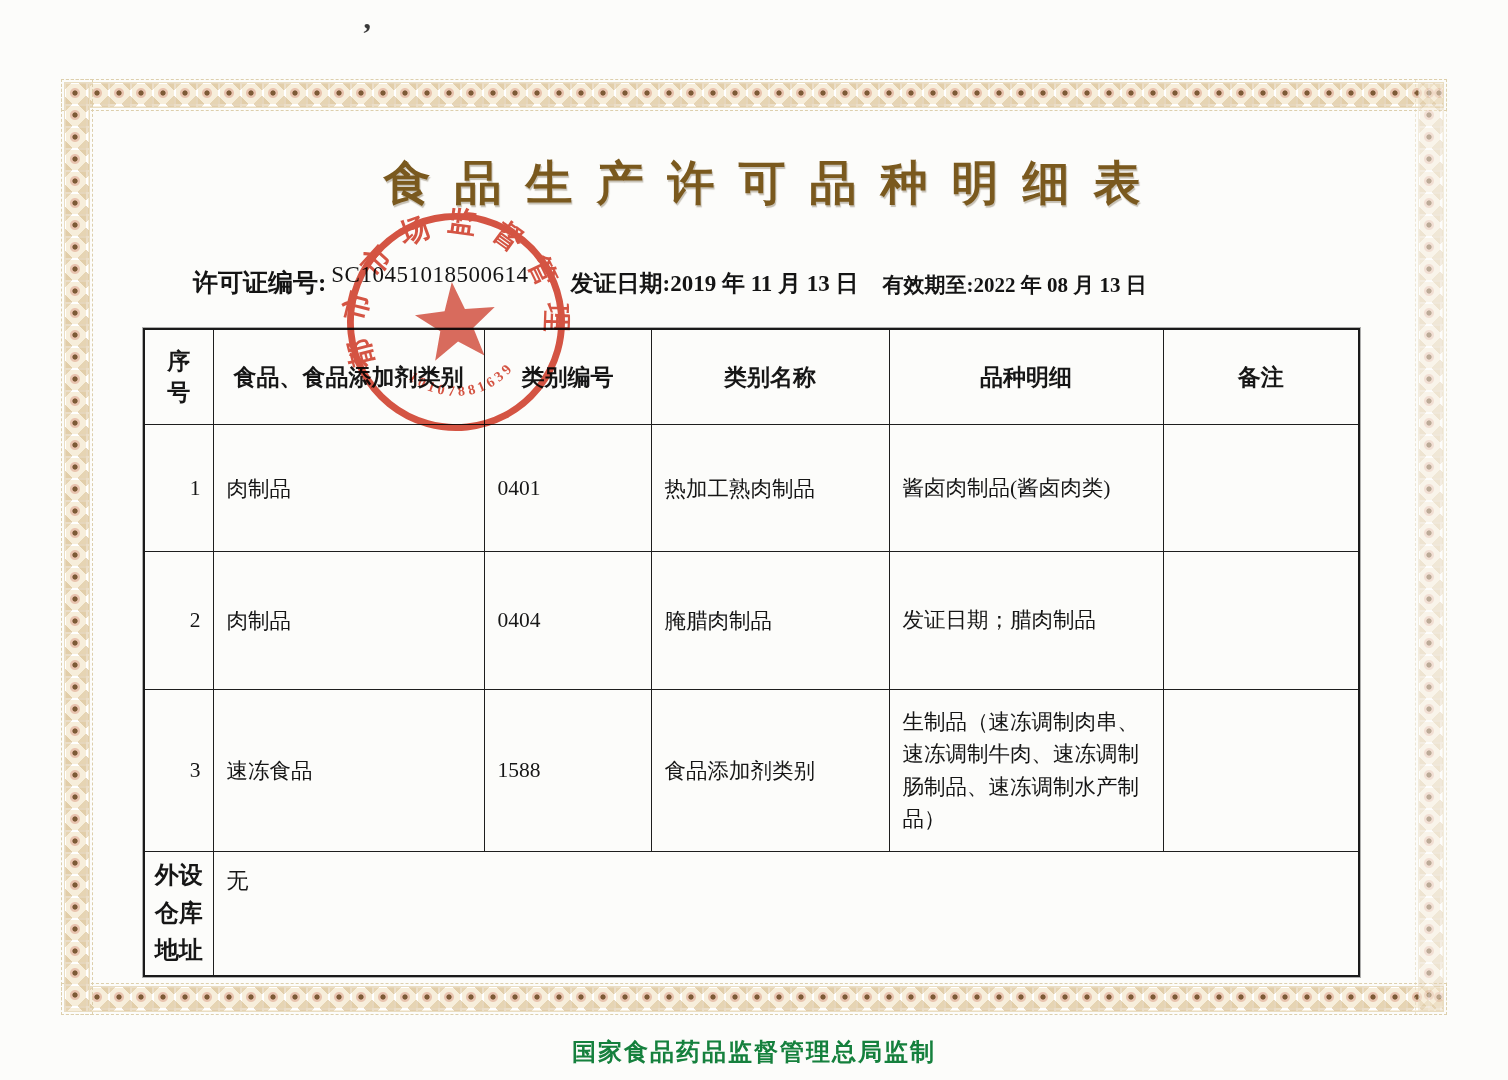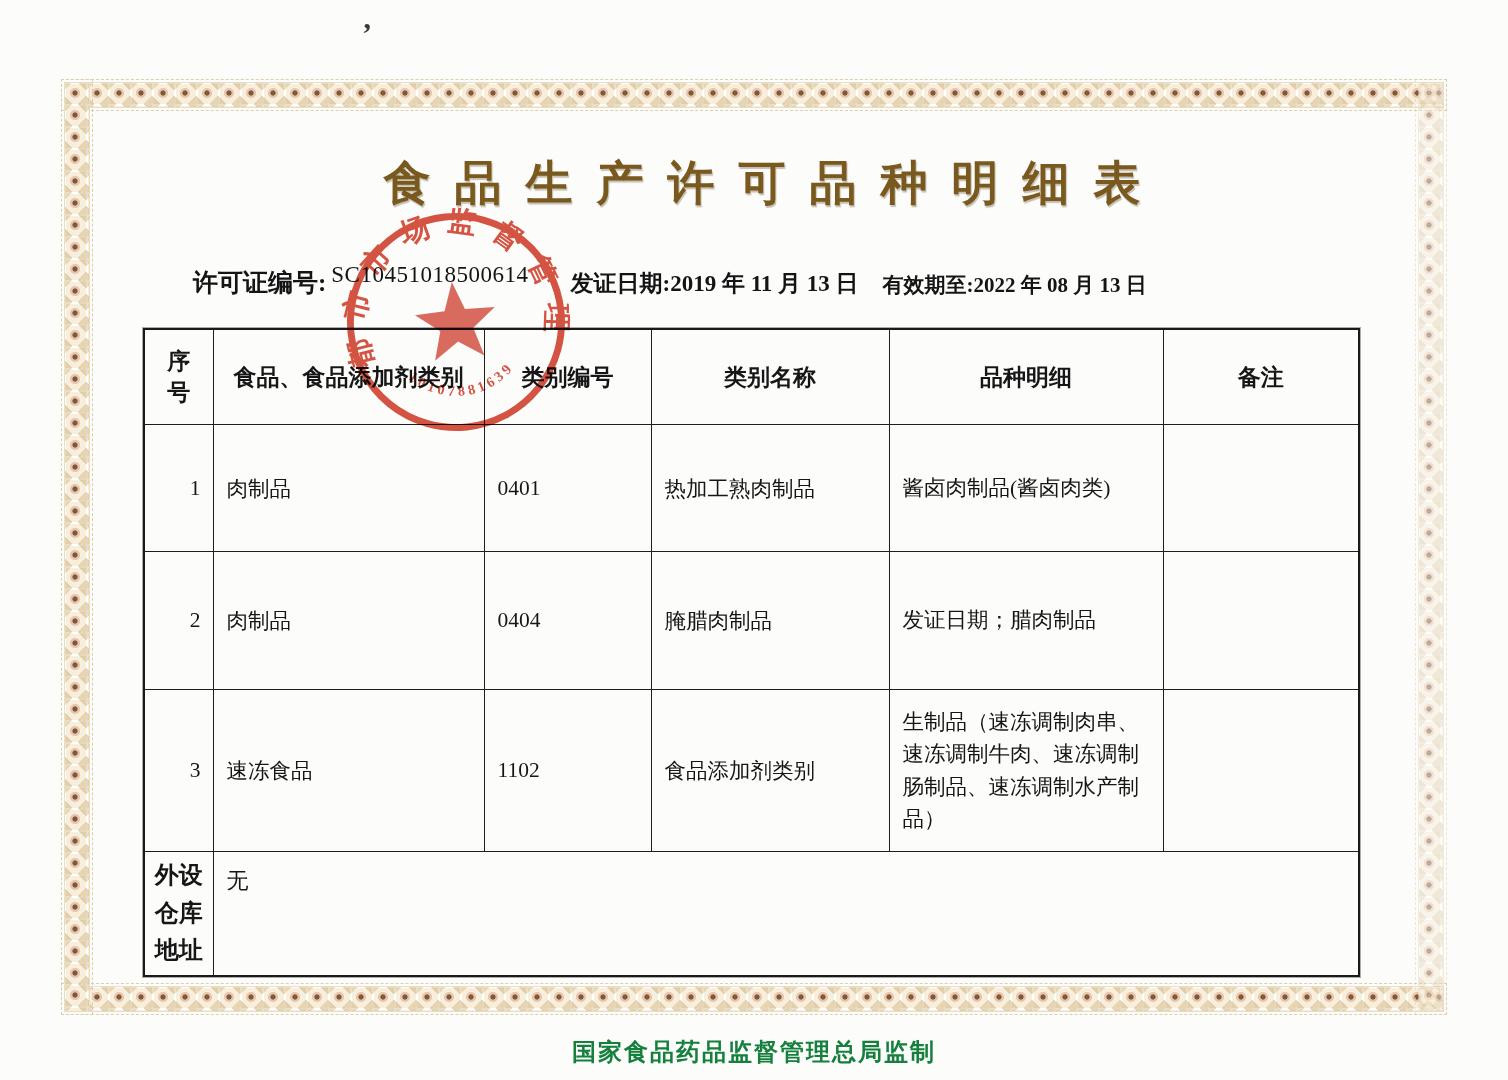--- a/index.html
+++ b/index.html
@@ -157,21 +157,21 @@
         <td class="num">2</td>
         <td>肉制品</td>
         <td>0404</td>
         <td>腌腊肉制品</td>
         <td class="detail">发证日期；腊肉制品</td>
         <td></td>
       </tr>
       <tr class="r3">
         <td class="num">3</td>
         <td>速冻食品</td>
-        <td>1102</td>
+        <td>1588</td>
         <td>食品添加剂类别</td>
         <td class="detail">生制品（速冻调制肉串、速冻调制牛肉、速冻调制肠制品、速冻调制水产制品）</td>
         <td></td>
       </tr>
       <tr class="rwh">
         <td class="wh-label">外设仓库地址</td>
         <td class="wh-value" colspan="5">无</td>
       </tr>
     </tbody>
   </table>

